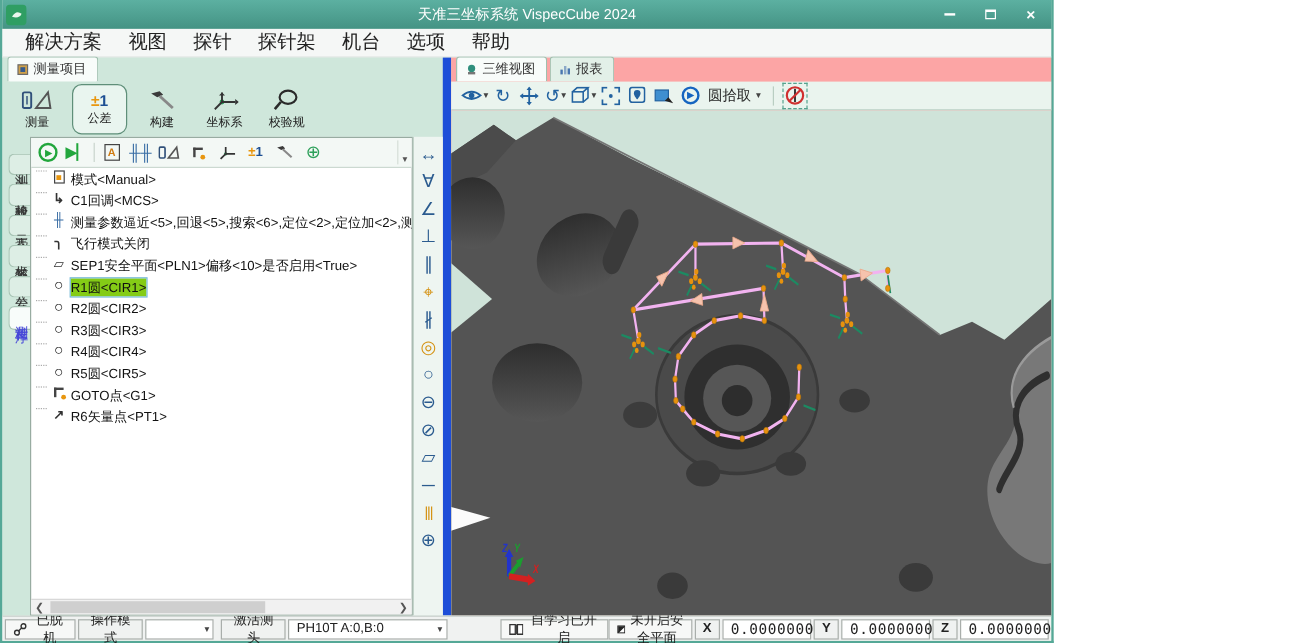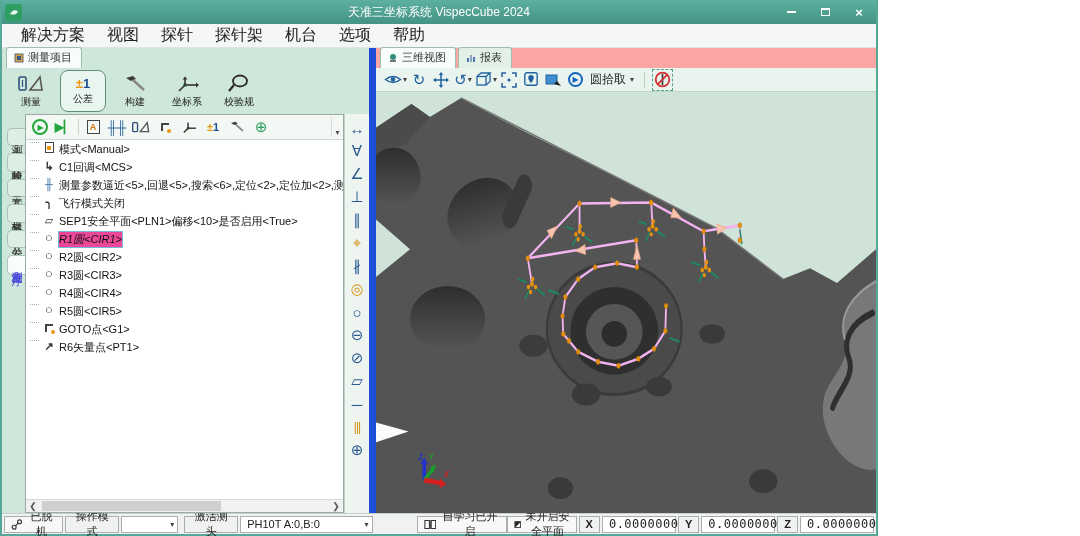--- a/index.html
+++ b/index.html
@@ -54,21 +54,21 @@
   .tt-dd { margin-left:auto; width:12px; height:20px; font-size:8px; color:#555; display:flex; align-items:flex-end; justify-content:center; border-left:1px solid #d5ded8; }
   .tree-rows { flex:1 1 auto; overflow:hidden; padding-top:2px; }
   .trow { height:18px; display:flex; align-items:flex-start; font-size:11px; color:#111; white-space:nowrap; padding-left:4px; }
   .guide { width:9px; border-top:1px dotted #aaa; margin-right:3px; flex:0 0 9px; }
   .tico { width:14px; flex:0 0 14px; text-align:center; font-size:11px; color:#333; margin-right:3px; line-height:12px; }
   .tico.circ { font-size:13px; color:#222; }
   .ic-mode { display:inline-block; width:9px; height:11px; border:1px solid #444; position:relative; }
   .ic-mode::after { content:""; position:absolute; left:1px; top:3px; width:4px; height:4px; background:#e8960f; }
   .ic-goto { display:inline-block; width:8px; height:8px; border-left:2px solid #444; border-top:2px solid #444; position:relative; }
   .ic-goto::after { content:""; position:absolute; right:-2px; bottom:-2px; width:4px; height:4px; border-radius:50%; background:#e8960f; }
-  .sel { background:#ec4899; outline:1px solid #74b9d8;font-style:italic; }
+  .sel { background:#84cc16; outline:1px solid #74b9d8; }
   
   .hscroll { height:13px; flex:0 0 13px; background:#f1f1f1; border-top:1px solid #d8d8d8; display:flex; align-items:center; }
   .hs-arrow { width:14px; font-size:9px; color:#555; text-align:center; }
   .hs-track { flex:1; height:100%; position:relative; }
   .hs-thumb { position:absolute; left:2px; top:1px; height:10px; width:62%; background:#cfcfcf; }
 
   
   .gdt-strip { width:25px; flex:0 0 25px; background:#eef5f1; border-left:1px solid #c3d4ca; display:flex; flex-direction:column; align-items:center; padding-top:4px; gap:3px; }
   .gdt { width:22px; height:20px; display:flex; align-items:center; justify-content:center; font-size:15px; color:#2b5b8f; }
   .gdt.or { color:#d4900f; }

